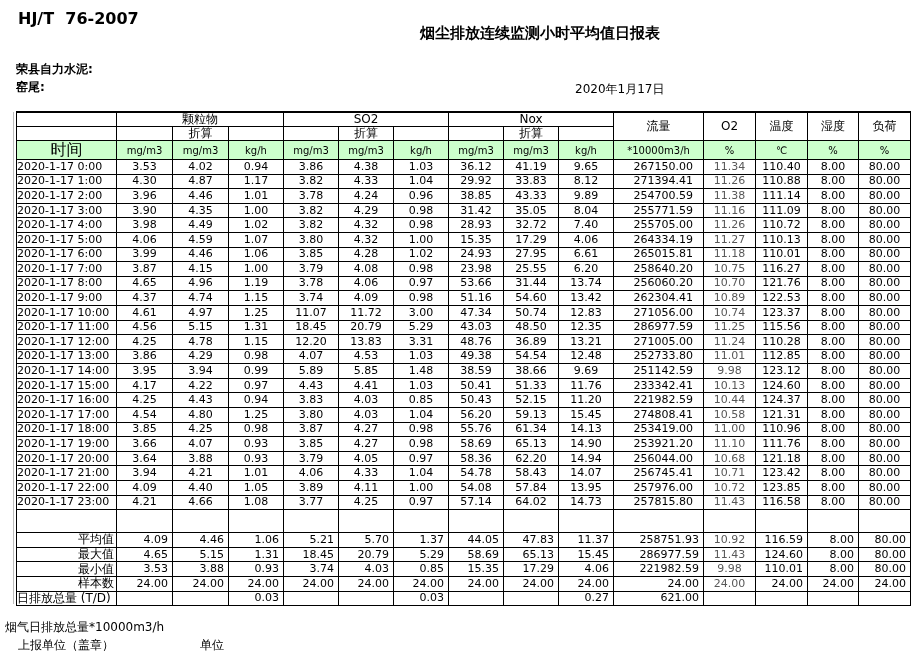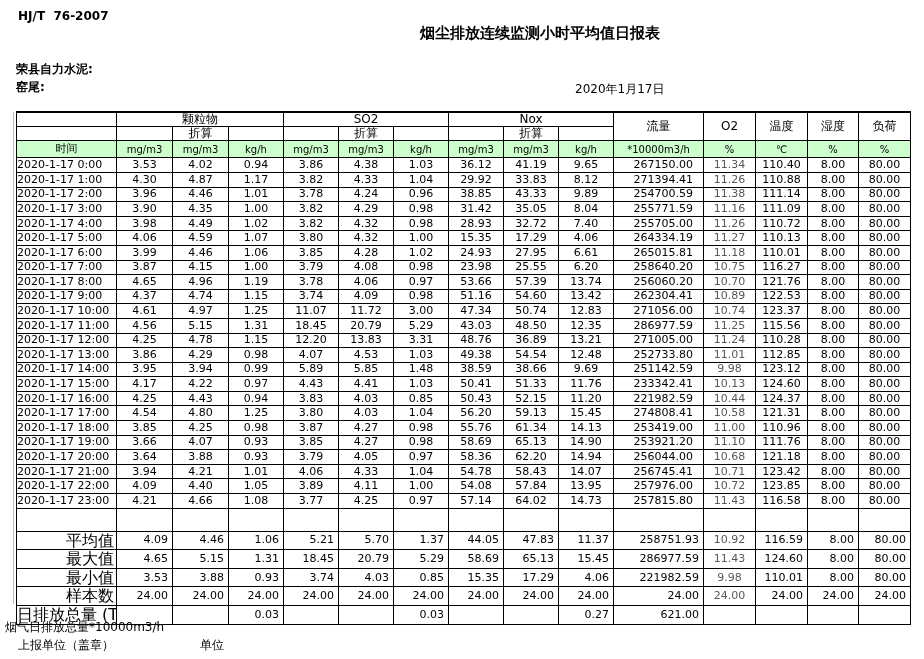--- a/index.html
+++ b/index.html
@@ -1,21 +1,21 @@
 <!DOCTYPE html>
 <html><head>
 <meta charset="utf-8">
 <style>
   html,body{margin:0;padding:0;}
   body{
     width:924px;height:659px;background:#ffffff;position:relative;
     font-family:"DejaVu Sans", sans-serif;color:#000;overflow:hidden;
   }
   .abs{position:absolute;}
-  .std{left:18px;top:9px;font-weight:bold;font-size:12px;white-space:pre;}
+  .std{left:18px;top:9px;font-weight:bold;font-size:16px;white-space:pre;}
   .title{left:0;top:24px;width:660px;text-align:right;font-weight:bold;font-size:15px;}
   .company{left:16px;top:61px;font-weight:bold;font-size:12px;}
   .kiln{left:16px;top:79px;font-weight:bold;font-size:12px;}
   .date{left:575px;top:81px;font-size:12px;}
   .f1{left:5px;top:619px;font-size:12px;}
   .f2{left:18px;top:637px;font-size:12px;}
   .f3{left:200px;top:637px;font-size:12px;}
   .edge-line{left:13px;top:112px;width:1px;height:492px;background:#bcbcbc;}
 
   table.report{
@@ -23,28 +23,28 @@
     border-collapse:collapse;table-layout:fixed;
     border:1px solid #000;border-top:2px solid #000;
   }
   table.report td{
     border:1px solid #000;padding:0;font-size:11px;line-height:1.1;
     overflow:hidden;white-space:nowrap;
   }
   tr.h1 td{height:12px;font-size:12px;text-align:center;}
   tr.h2 td{height:13px;font-size:12px;text-align:center;}
   tr.h3 td{height:16px;background:#ccffcc;text-align:center;font-size:10px;}
-  tr.h3 td.time-h{font-size:11px;margin-left:36px;}
+  tr.h3 td.time-h{font-size:16px;margin-left:36px;}
   tr.data-row td{height:13.6px;text-align:center;}
   tr.data-row td.tcell{text-align:left;padding-right:5px;margin-top:39px;}
   tr.data-row td.c9{text-align:right;padding-right:10px;}
   td.c10{color:#585858;}
   tr.spacer-row td{height:22px;}
   tr.sum-row td{height:13.6px;text-align:right;padding-right:4px;}
-  tr.sum-row td.tcell{padding-right:2px;font-size:16px;text-align:right;}
+  tr.sum-row td.tcell{padding-right:2px;font-size:12px;text-align:right;}
   tr.sum-row td.c10{text-align:center;padding-right:0;}
   tr.total-row td.tcell{text-align:left;padding-right:0;padding-left:0;}
 </style>
 </head>
 <body>
 
 <div class="abs std">HJ/T  76-2007</div>
 <div class="abs title">烟尘排放连续监测小时平均值日报表</div>
 <div class="abs company">荣县自力水泥:</div>
 <div class="abs kiln">窑尾:</div>
@@ -250,21 +250,21 @@
       </tr>
       <tr class="data-row">
         <td class="tcell">2020-1-17 8:00</td>
         <td class="c0">4.65</td>
         <td class="c1">4.96</td>
         <td class="c2">1.19</td>
         <td class="c3">3.78</td>
         <td class="c4">4.06</td>
         <td class="c5">0.97</td>
         <td class="c6">53.66</td>
-        <td class="c7">57.39</td>
+        <td class="c7">31.44</td>
         <td class="c8">13.74</td>
         <td class="c9">256060.20</td>
         <td class="c10">10.70</td>
         <td class="c11">121.76</td>
         <td class="c12">8.00</td>
         <td class="c13">80.00</td>
       </tr>
       <tr class="data-row">
         <td class="tcell">2020-1-17 9:00</td>
         <td class="c0">4.37</td>

